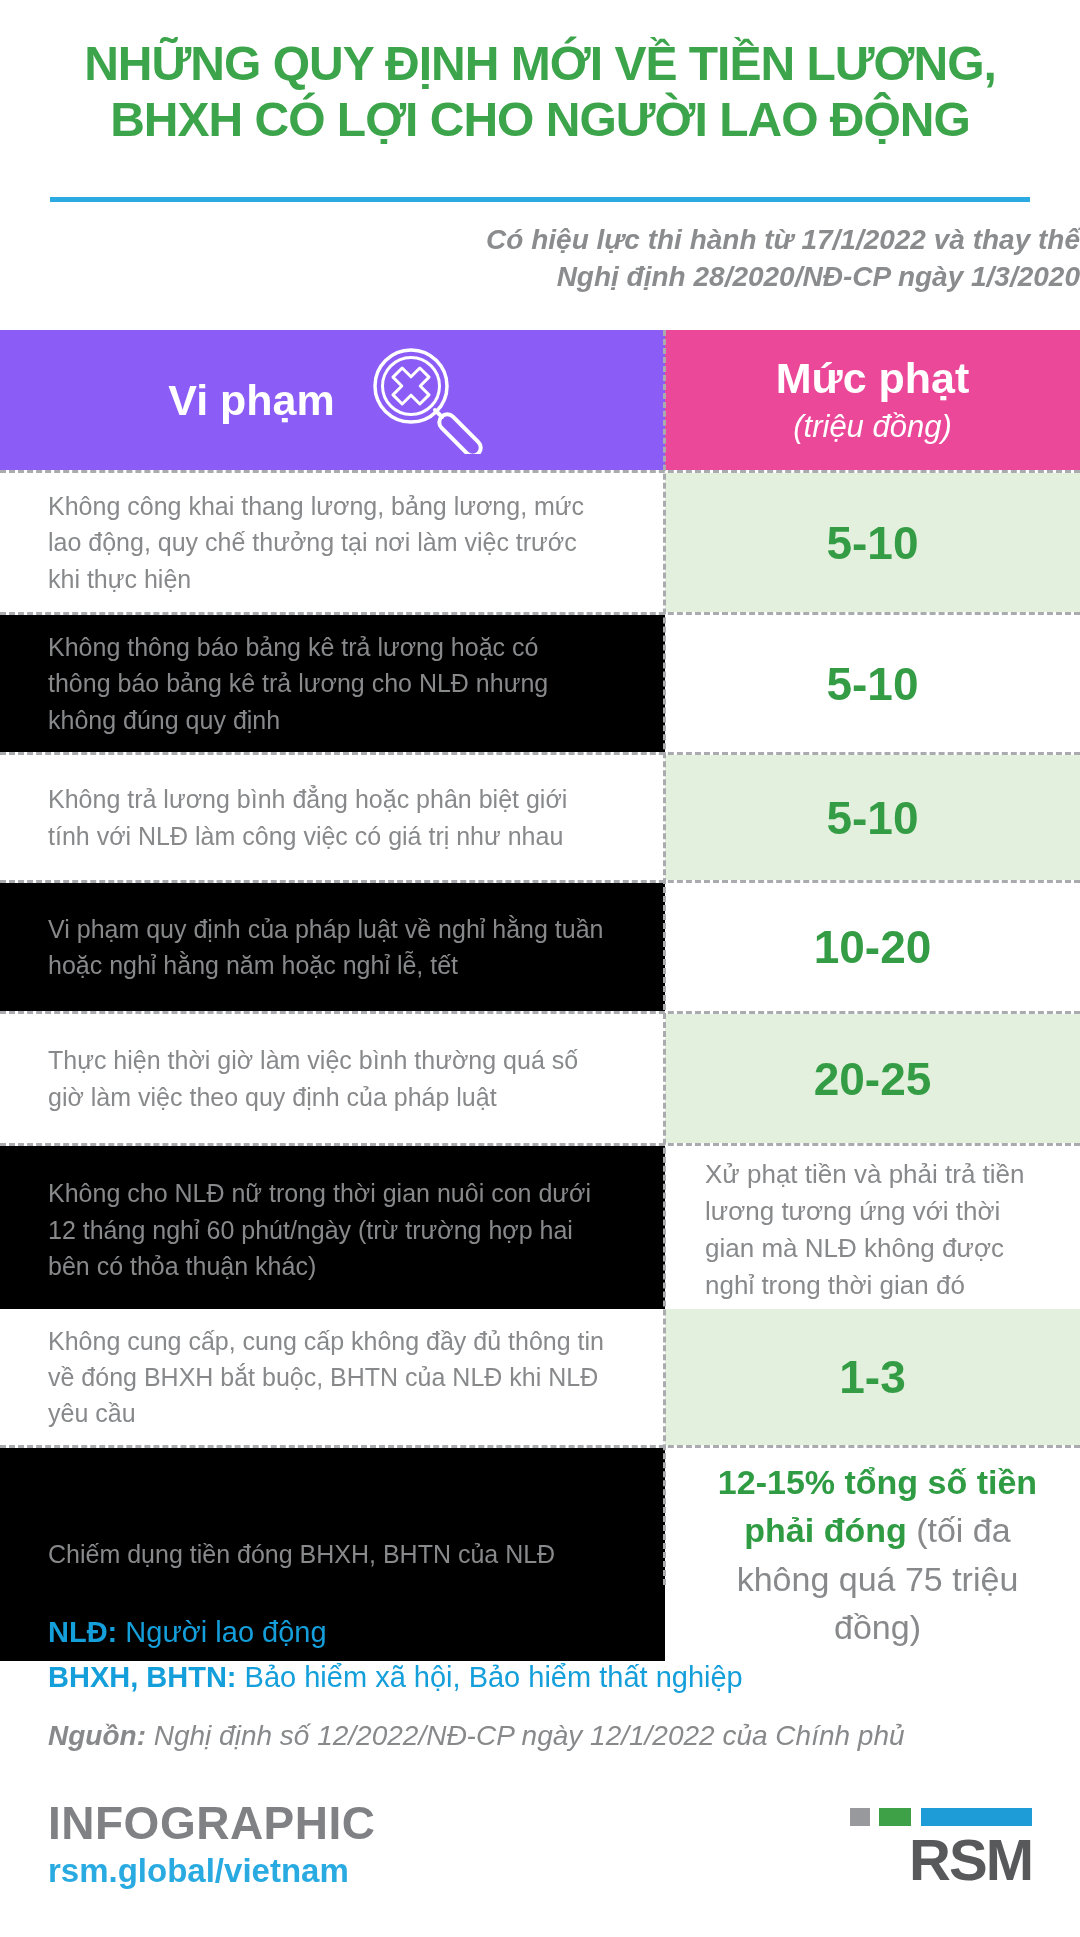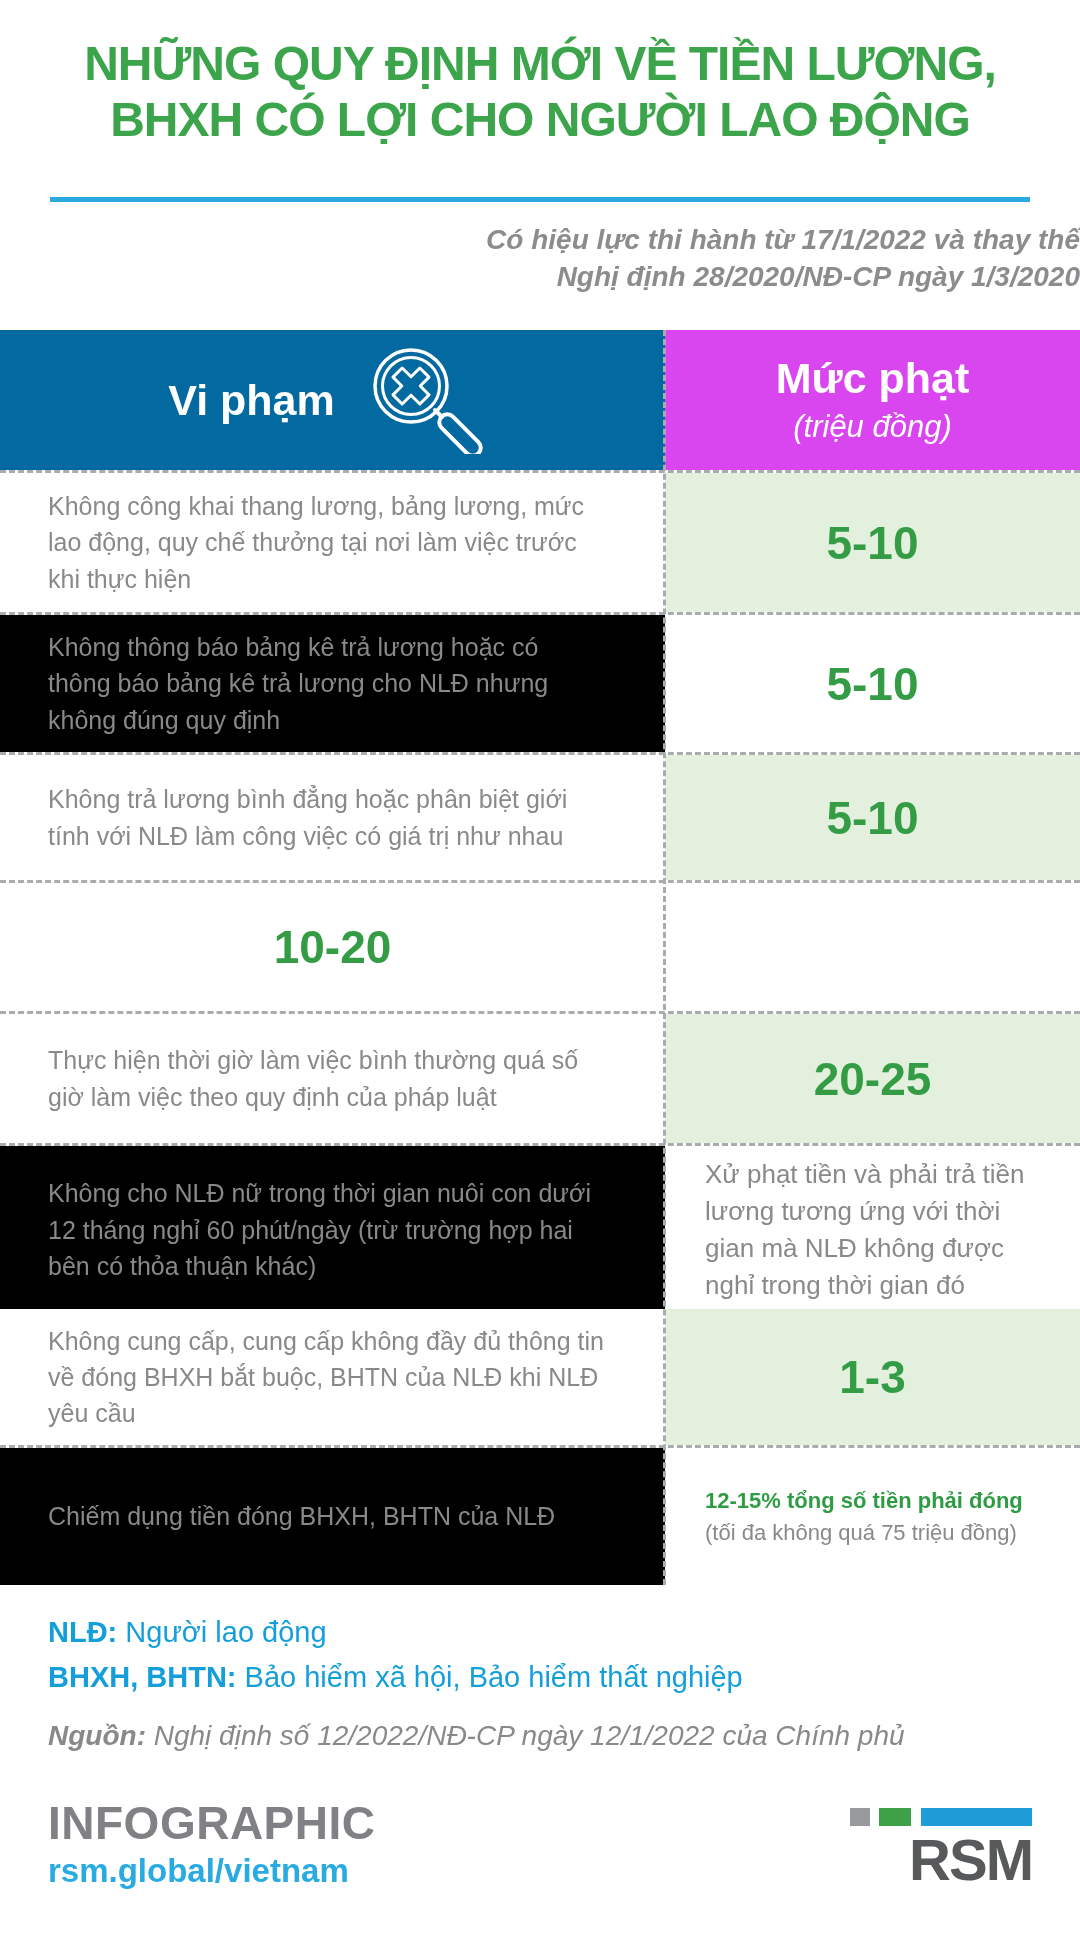--- a/index.html
+++ b/index.html
@@ -30,46 +30,46 @@
     border-left:3px dashed #A9ABAE;z-index:6;
   }
   .row{display:grid;grid-template-columns:665px 415px;box-sizing:border-box;}
   .row.body{border-top:3px dashed #A9ABAE;}
   .rh{height:140px;}
   .r1{height:142px;}.r2{height:140px;}.r3{height:128px;}.r4{height:131px;}
   .r5{height:132px;}.r6{height:163px;}.r7{height:139px;}.r8{height:140px;}
   .cell{display:flex;align-items:center;box-sizing:border-box;}
   
   .hdr-left{
-    background:#0369a1;justify-content:center;gap:30px;color:#fff;
+    background:#8b5cf6;justify-content:center;gap:30px;color:#fff;
   }
   .hdr-left .hdr-text{font-size:43px;font-weight:bold;}
   .hdr-right{
-    background:#d946ef;flex-direction:column;justify-content:center;color:#fff;
+    background:#ec4899;flex-direction:column;justify-content:center;color:#fff;
   }
   .hdr-right .hdr-text{font-size:43px;font-weight:bold;line-height:1.1;}
   .hdr-right .hdr-unit{font-size:31px;font-style:italic;margin-top:6px;}
   
   .vio{
     padding:10px 58px 10px 48px;color:#88898B;font-size:25px;line-height:1.45;
   }
   .vio p{margin:0;}
   .pen{justify-content:center;}
   .pen .value{color:#339C44;font-size:46px;font-weight:bold;}
   .bg-white{background:#ffffff;}
   .bg-lgreen{background:#E3F0DD;}
   .bg-lblue{background:#000000;}
   .pen-text{
     justify-content:flex-start;padding:10px 26px 10px 40px;
     color:#88898B;font-size:26px;line-height:1.42;
   }
   .pen-text p{margin:0;}
   .pen-mixed{
     justify-content:flex-start;padding:10px 30px 10px 40px;
-    color:#88898B;font-size:22px;line-height:1.42;
+    color:#88898B;font-size:34px;line-height:1.42;text-align:center;
   }
   .pen-mixed p{margin:0;}
   .green-bold{color:#2F9C44;font-weight:bold;}
   
   .legend{
     position:absolute;top:1614px;left:48px;color:#149FDB;font-size:29px;line-height:1.31;
   }
   .legend .line{margin-bottom:7px;}
   .legend b{font-weight:bold;}
   .source{
@@ -159,20 +159,23 @@
     <div class="row body r3">
       <div class="cell vio bg-white">
         <p>Không trả lương bình đẳng hoặc phân biệt giới tính với NLĐ làm công việc có giá trị như nhau</p>
       </div>
       <div class="cell pen bg-lgreen">
         <span class="value">5-10</span>
       </div>
     </div>
 
     <div class="row body r4">
+      <div class="cell vio bg-lblue">
+        <p>Vi phạm quy định của pháp luật về nghỉ hằng tuần hoặc nghỉ hằng năm hoặc nghỉ lễ, tết</p>
+      </div>
       <div class="cell pen bg-white">
         <span class="value">10-20</span>
       </div>
     </div>
 
     <div class="row body r5">
       <div class="cell vio bg-white">
         <p>Thực hiện thời giờ làm việc bình thường quá số giờ làm việc theo quy định của pháp luật</p>
       </div>
       <div class="cell pen bg-lgreen">

